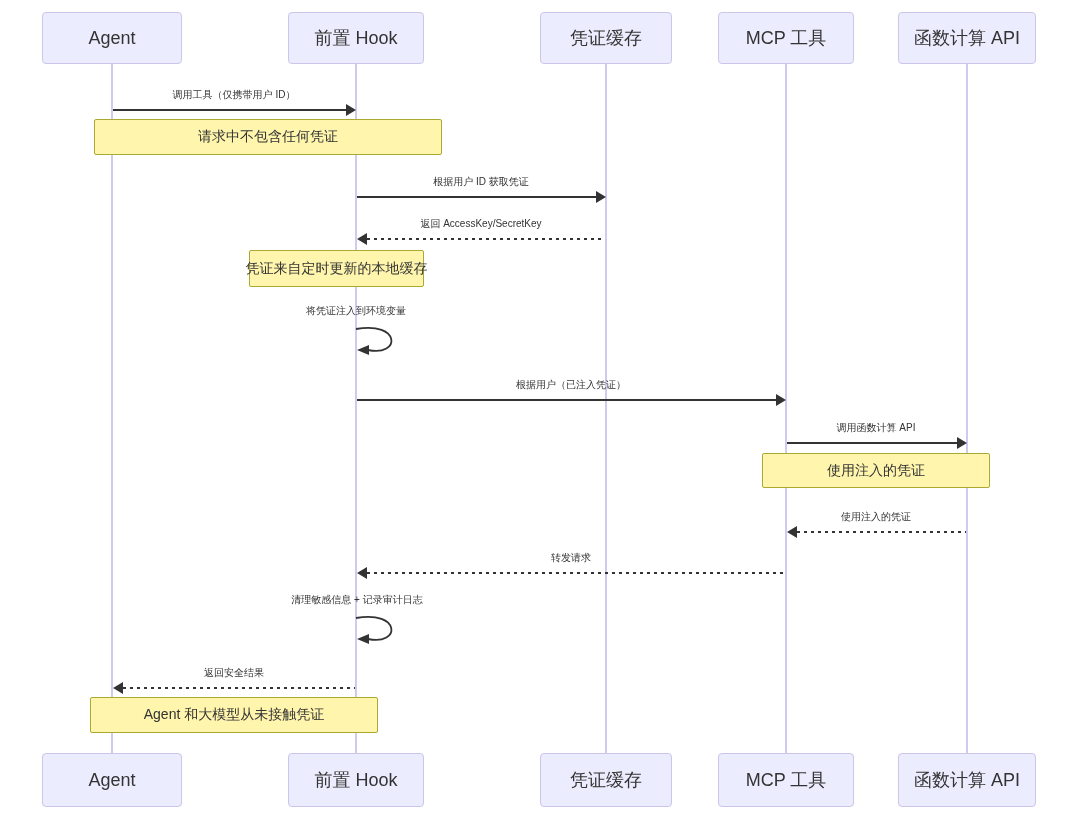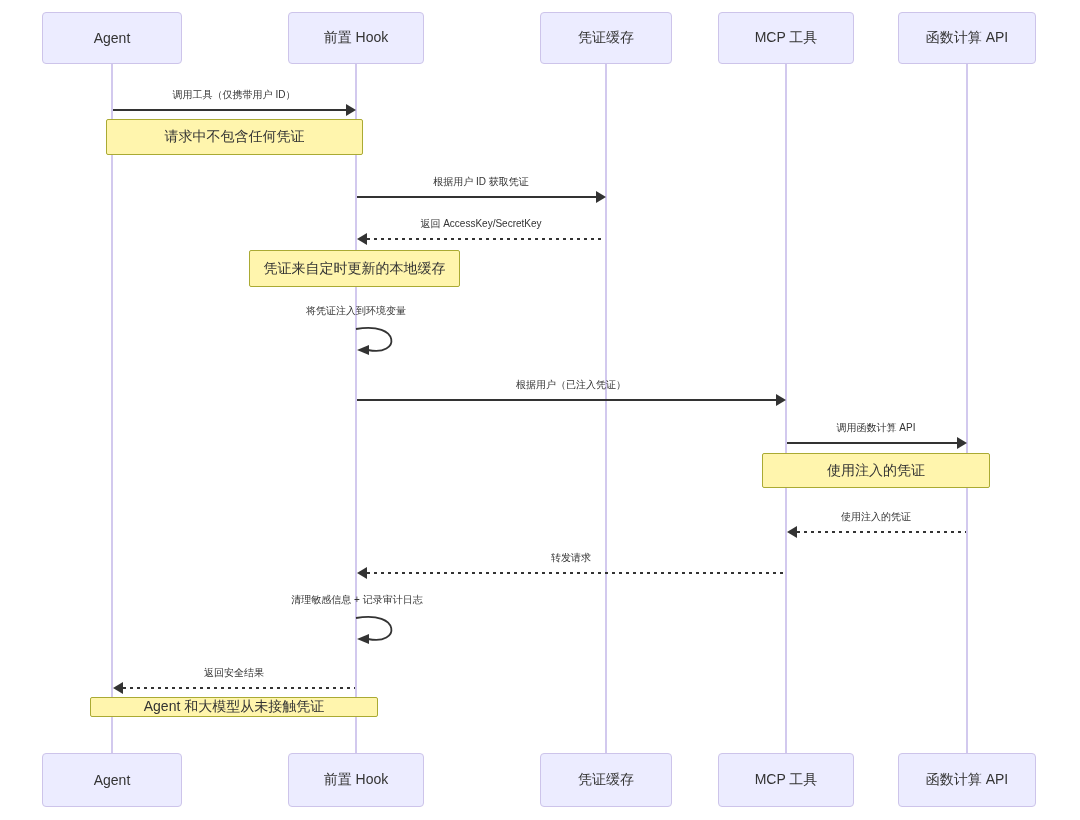--- a/index.html
+++ b/index.html
@@ -31,21 +31,21 @@
   }
   .actor {
     position: absolute;
     height: 52px;
     background: var(--actor-fill);
     border: 1.5px solid var(--actor-border);
     border-radius: 4px;
     display: flex;
     align-items: center;
     justify-content: center;
-    font-size: 14px;
+    font-size: 18px;
     color: var(--text-color);
   }
   .actor.bottom { height: 54px; }
   .msg-line {
     position: absolute;
     height: 2px;
     background: var(--line-color);
   }
   .msg-line.dashed {
     background: repeating-linear-gradient(90deg, var(--line-color) 0 3px, transparent 3px 7px);
@@ -111,33 +111,33 @@
       <span>MCP 工具</span>
     </div>
   <div class="actor" style="left:898px;top:12px;width:138px">
       <span>函数计算 API</span>
     </div>
 
   <div class="msg-label" style="left:234px;top:86px">调用工具（仅携带用户 ID）</div>
   <div class="msg-line" style="left:113px;top:109px;width:233px"></div>
   <div class="head-r" style="left:346px;top:104px"></div>
 
-  <div class="note" style="left:106px;top:119px;width:257px;height:36px">
+  <div class="note" style="left:94px;top:119px;width:348px;height:36px">
       <span>请求中不包含任何凭证</span>
     </div>
 
   <div class="msg-label" style="left:481px;top:173px">根据用户 ID 获取凭证</div>
   <div class="msg-line" style="left:357px;top:196px;width:239px"></div>
   <div class="head-r" style="left:596px;top:191px"></div>
 
   <div class="msg-label" style="left:481px;top:215px">返回 AccessKey/SecretKey</div>
   <div class="msg-line dashed" style="left:367px;top:238px;width:238px"></div>
   <div class="head-l" style="left:357px;top:233px"></div>
 
-  <div class="note" style="left:249px;top:250px;width:211px;height:37px">
+  <div class="note" style="left:249px;top:250px;width:175px;height:37px">
       <span>凭证来自定时更新的本地缓存</span>
     </div>
 
   <div class="msg-label" style="left:356px;top:302px">将凭证注入到环境变量</div>
   <svg class="self-loop" style="left:355px;top:324px" width="50" height="32" viewBox="0 0 50 32">
     <path d="M1,5 C46,-3 46,33 13,26" fill="none" stroke="#333333" stroke-width="1.8"></path>
     <polygon points="14,21 2,26 14,31" fill="#333333"></polygon>
   </svg>
 
   <div class="msg-label" style="left:571px;top:376px">根据用户（已注入凭证）</div>
@@ -163,21 +163,21 @@
   <div class="msg-label" style="left:357px;top:591px">清理敏感信息 + 记录审计日志</div>
   <svg class="self-loop" style="left:355px;top:613px" width="50" height="32" viewBox="0 0 50 32">
     <path d="M1,5 C46,-3 46,33 13,26" fill="none" stroke="#333333" stroke-width="1.8"></path>
     <polygon points="14,21 2,26 14,31" fill="#333333"></polygon>
   </svg>
 
   <div class="msg-label" style="left:234px;top:664px">返回安全结果</div>
   <div class="msg-line dashed" style="left:123px;top:687px;width:232px"></div>
   <div class="head-l" style="left:113px;top:682px"></div>
 
-  <div class="note" style="left:90px;top:697px;width:288px;height:20px">
+  <div class="note" style="left:90px;top:697px;width:288px;height:36px">
       <span>Agent 和大模型从未接触凭证</span>
     </div>
 
   <div class="actor bottom" style="left:42px;top:753px;width:140px">
       <span>Agent</span>
     </div>
   <div class="actor bottom" style="left:288px;top:753px;width:136px">
       <span>前置 Hook</span>
     </div>
   <div class="actor bottom" style="left:540px;top:753px;width:132px">

